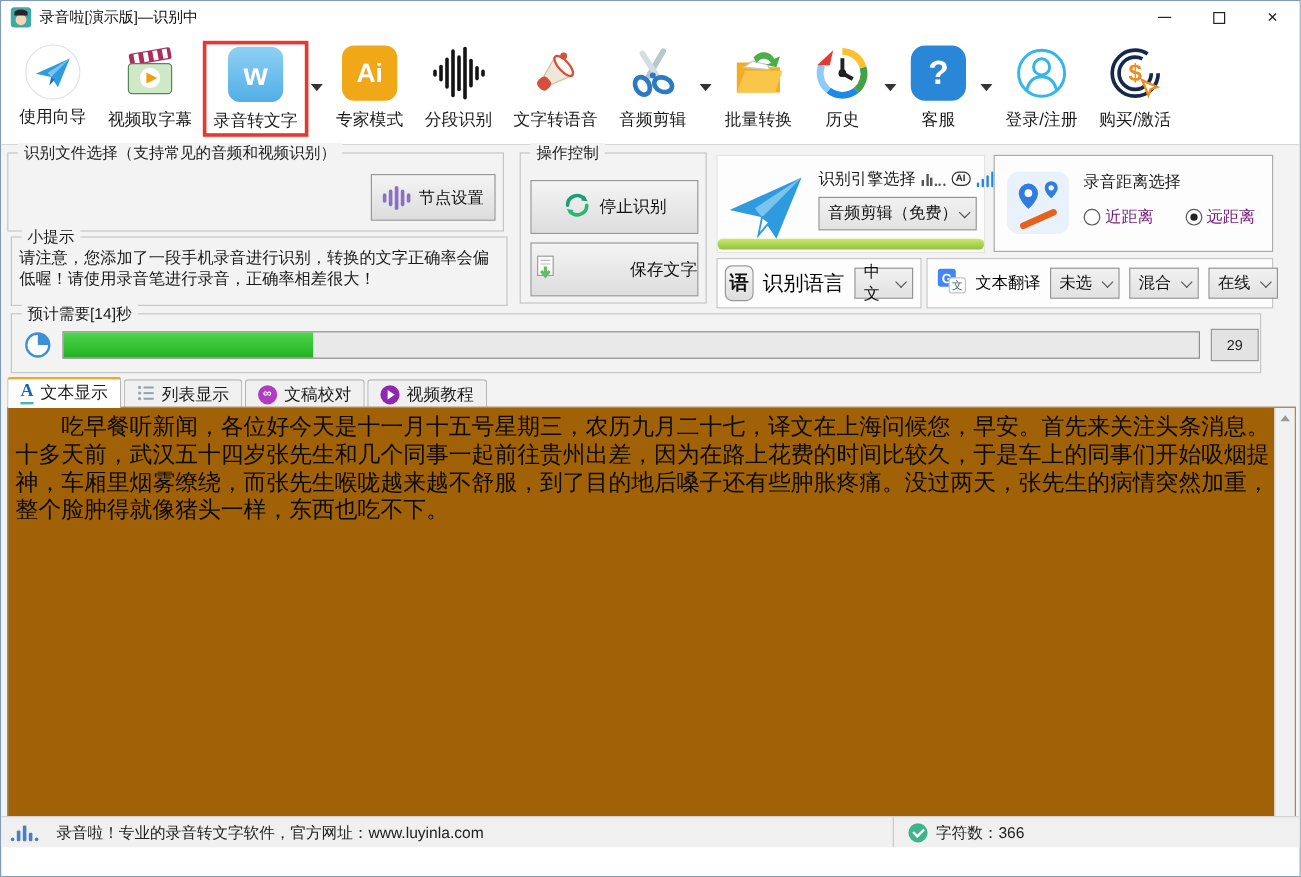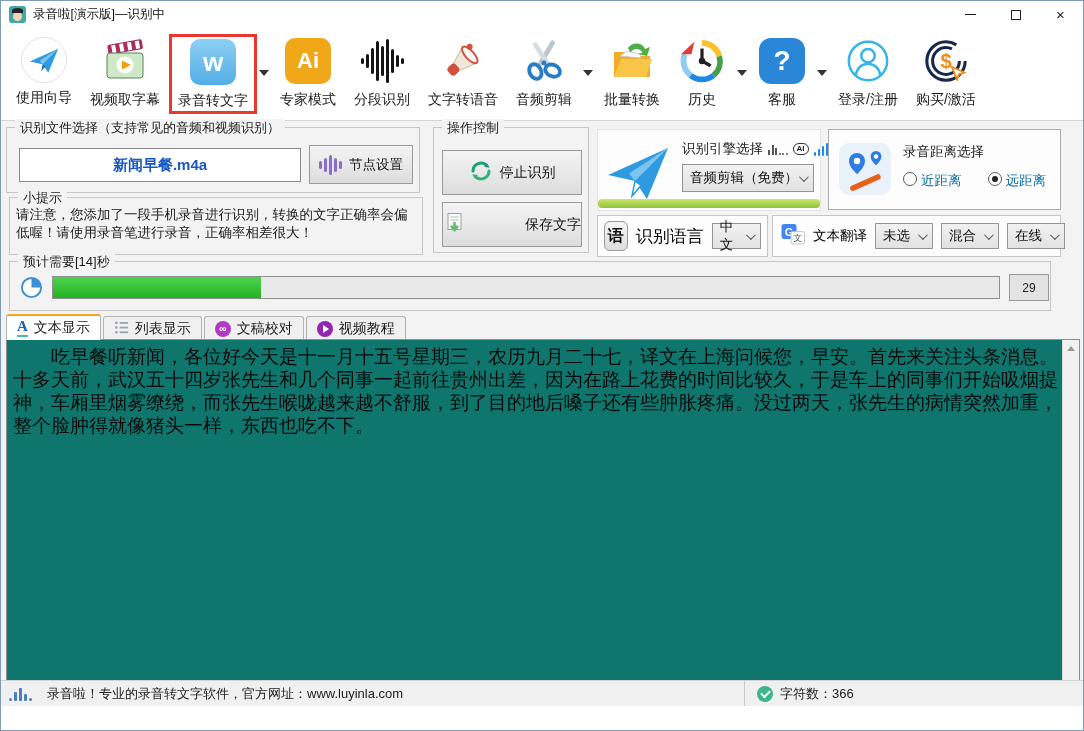--- a/index.html
+++ b/index.html
@@ -67,21 +67,21 @@
   .mini-wave i { display:block; width:2px; background:#555; }
   .mini-wave s { display:block; width:2px; height:2px; background:#555; border-radius:50%; }
   .ai-bubble { border:1.5px solid #333; border-radius:8px; font-size:8px; font-weight:bold; color:#222; padding:1px 3px; line-height:1; }
   .signal { display:flex; align-items:flex-end; gap:1.5px; height:14px; }
   .signal i { display:block; width:2.5px; background:#1e88e5; border-radius:1px; }
 
   .distance-panel { position:absolute; left:827px; top:8px; width:233px; height:81px; background:#fdfdfd; border:1px solid #ababab; }
   .pin-tile { position:absolute; left:10px; top:13px; }
   .dist-label { position:absolute; left:74px; top:13px; font-size:13.5px; color:#1b1b1b; }
   .radio-row { position:absolute; left:74px; top:42px; display:flex; gap:26px; }
-  .radio { display:flex; align-items:flex-start; gap:4px; font-size:13.5px; color:#0369a1; cursor:pointer; }
+  .radio { display:flex; align-items:center; gap:4px; font-size:13.5px; color:#701a75; cursor:pointer; }
   .rdot { width:14px; height:14px; border-radius:50%; border:1px solid #5a5a5a; background:#fff; position:relative; flex:none; }
   .rdot.on:before { content:""; position:absolute; left:3px; top:3px; width:6px; height:6px; border-radius:50%; background:#222; }
 
   .lang-box { position:absolute; left:596px; top:94px; width:171px; height:42px; background:#fdfdfd; border:1px solid #c6c6c6; display:flex; align-items:center; padding:0 6px; gap:8px; }
   .lang-badge { width:32px; height:30px; border-radius:6px; background:linear-gradient(#f6f6f6,#ddd); border:1px solid #9a9a9a; display:flex; align-items:center; justify-content:center; font-size:16px; font-weight:bold; color:#111; }
   .lang-label { font-size:17px; white-space:nowrap; }
   .lang-dd { width:62px; height:26px; }
 
   .translate-box { position:absolute; left:771px; top:94px; width:289px; height:42px; background:#fdfdfd; border:1px solid #c6c6c6; display:flex; align-items:center; padding:0 8px; gap:8px; }
   .tr-label { font-size:13.5px; white-space:nowrap; }
@@ -97,21 +97,21 @@
   .tabs { position:absolute; left:5px; top:193px; height:26px; display:flex; align-items:flex-end; }
   .tab { display:flex; align-items:center; gap:6px; font-size:14px; color:#1b1b1b; padding:0 10px; height:24px; background:#f0f0f0; border:1px solid #b4b4b4; border-bottom:none; border-radius:3px 3px 0 0; margin-right:2px; cursor:pointer; }
   .tab.active { height:26px; background:#fff; border-top:2px solid #f5a623; position:relative; z-index:2; }
   .icon-a { font-family:"Liberation Serif","DejaVu Serif",serif; color:#1565c0; font-weight:bold; font-size:15px; border-bottom:2px solid #49b6b0; line-height:1.05; }
   .pbadge { width:16px; height:16px; border-radius:50%; display:flex; align-items:center; justify-content:center; color:#fff; flex:none; }
   .pbadge.inf { background:#b13cc4; font-size:10px; font-weight:bold; }
   .pbadge.play { background:#9027b0; }
   .tri-play { width:0; height:0; border-top:4px solid transparent; border-bottom:4px solid transparent; border-left:6px solid #fff; margin-left:2px; }
 
   
-  .editor { position:absolute; left:5px; top:218px; width:1074px; height:360px; background:#0f766e; border:1px solid #8f8f8f; }
+  .editor { position:absolute; left:5px; top:218px; width:1074px; height:360px; background:#a16207; border:1px solid #8f8f8f; }
   .editor-text { position:absolute; left:0; top:0; right:17px; bottom:0; padding:5px 4px 5px 6px; font-family:"Liberation Serif","DejaVu Serif",serif; font-size:19px; line-height:23px; color:#0a0a0a; text-align:justify; text-indent:2em; overflow:hidden; }
   .vscroll { position:absolute; right:0; top:0; bottom:0; width:17px; background:#f1f1f1; border-left:1px solid #dcdcdc; }
   .scroll-up { height:17px; display:flex; align-items:center; justify-content:center; }
   .tri-up { width:0; height:0; border-left:4px solid transparent; border-right:4px solid transparent; border-bottom:5px solid #9a9a9a; }
 
   
   .statusbar { position:absolute; left:0; right:0; bottom:0; height:26px; background:#f0f0f0; border-top:1px solid #d3d3d3; display:flex; align-items:center; }
   .status-left { flex:1; display:flex; align-items:center; gap:15px; padding-left:8px; font-size:13px; color:#222; }
   .status-right { width:339px; display:flex; align-items:center; gap:7px; border-left:1px solid #c9c9c9; height:100%; padding-left:12px; font-size:13px; color:#222; }
   .sbars { display:flex; align-items:flex-end; gap:2px; height:14px; }
@@ -295,23 +295,20 @@
         </svg>
       </span>
       <span class="tb-label">购买/激活</span>
     </div>
   </div>
 
   <div class="content">
 
     <div class="gb gb-file">
       <span class="gb-legend">识别文件选择（支持常见的音频和视频识别）</span>
-      <div class="file-box">
-        <span class="file-name">新闻早餐.m4a</span>
-      </div>
       <button class="btn node-btn">
         <span class="purple-wave">
             <i style="height:8px"></i>
             <i style="height:14px"></i>
             <i style="height:20px"></i>
             <i style="height:14px"></i>
             <i style="height:8px"></i>
           </span>
         <span>节点设置</span>
       </button>

